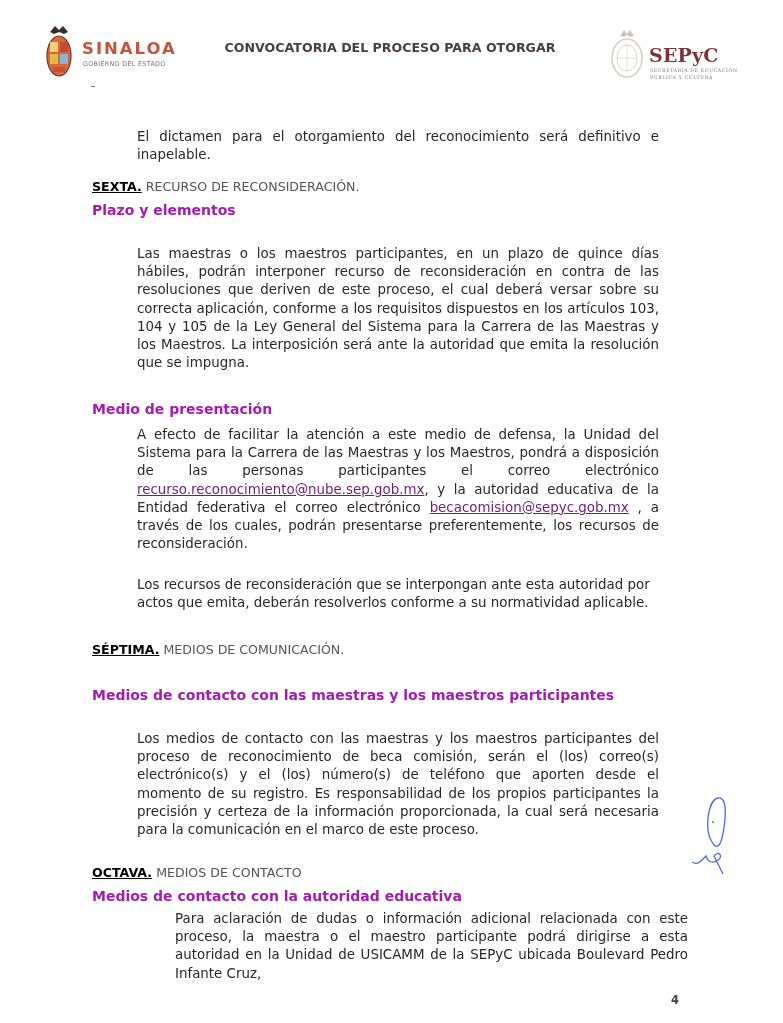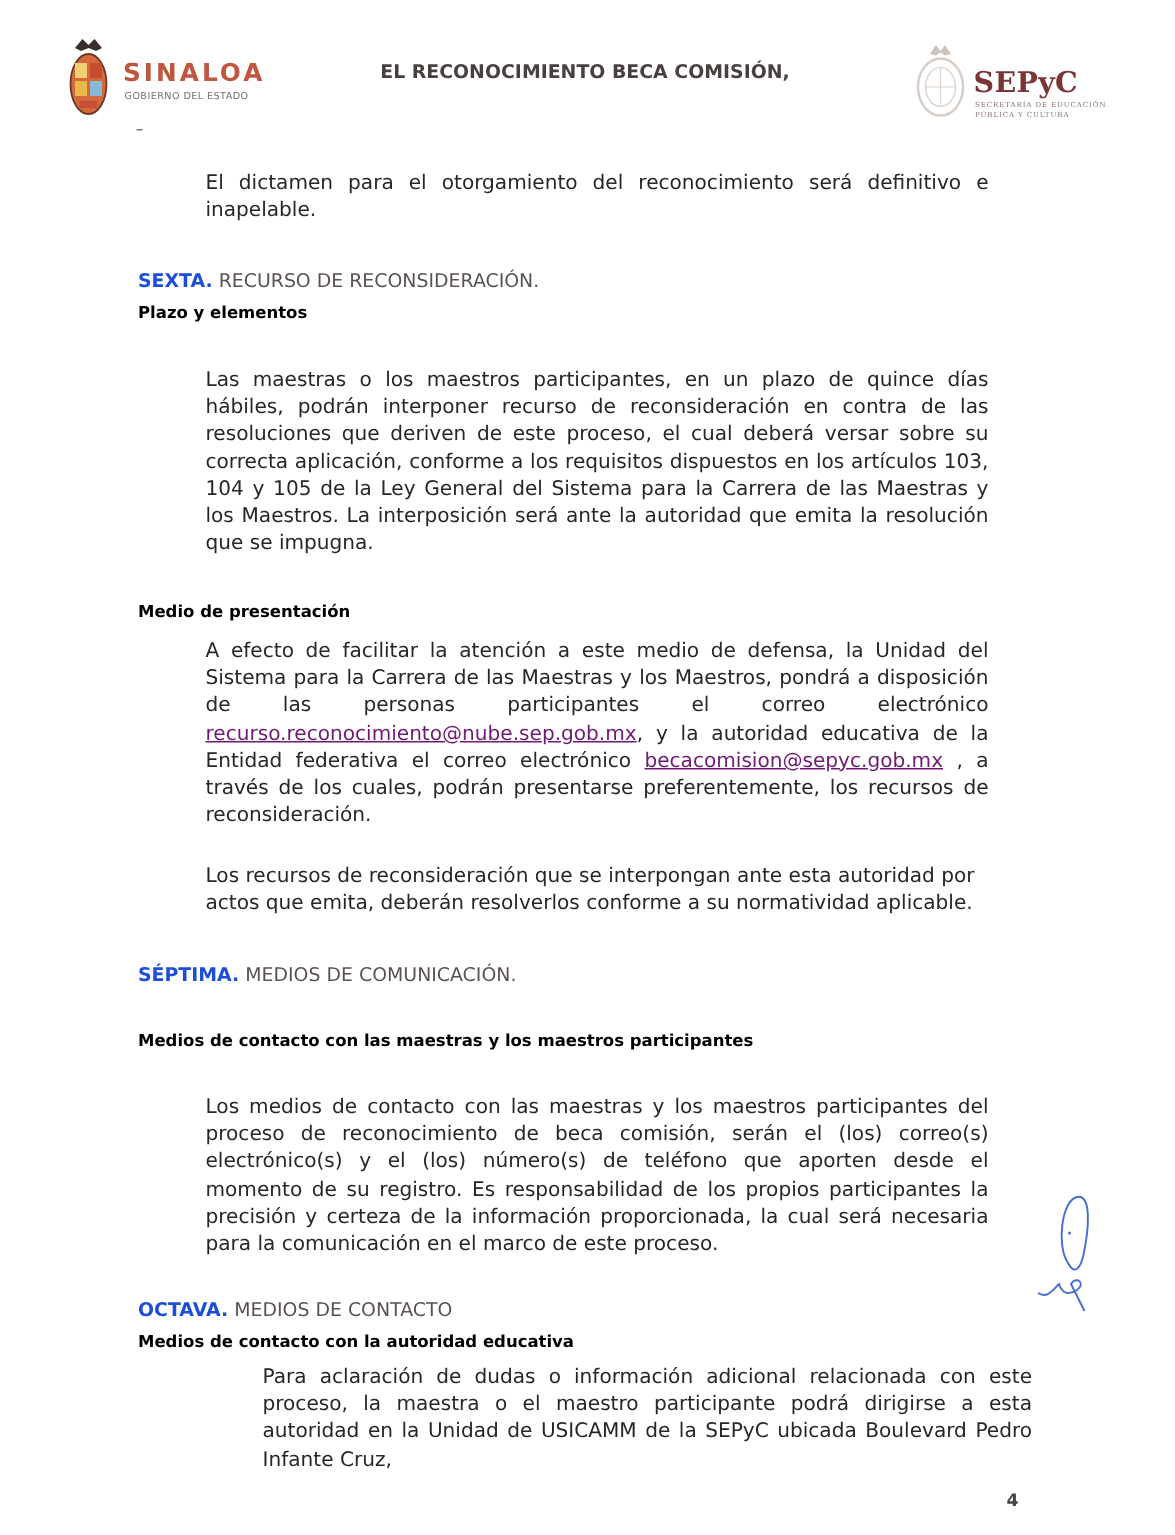--- a/index.html
+++ b/index.html
@@ -17,22 +17,22 @@
     .sepyc-seal { left: 608px; top: 28px; width: 38px; height: 52px; }
     .sepyc-name { left: 649px; top: 44px; font-family: "DejaVu Serif", serif; font-weight: bold;
                   font-size: 19px; color: #7a3536; letter-spacing: 0.2px; }
     .sepyc-sub { left: 650px; top: 68px; font-family: "DejaVu Serif", serif; font-size: 4.7px;
                  color: #8a7373; line-height: 6.5px; letter-spacing: 0.6px; }
 
     
     .para { font-size: 13.4px; line-height: 18.2px; color: #2b2626; text-align: justify; }
     .indent { left: 137px; width: 522px; }
     .section { left: 92px; font-size: 12.6px; color: #5a5252; }
-    .section b { color: #1d4ed8; font-weight: bold; }
-    .subhead { left: 92px; font-size: 11px; font-weight: bold; color: #000000; }
+    .section b { color: #000000; font-weight: bold; text-decoration: underline; }
+    .subhead { left: 92px; font-size: 14px; font-weight: bold; color: #a21caf; }
     .link { color: #701a75; text-decoration: underline; }
 
     .signature { left: 690px; top: 790px; width: 60px; height: 85px; }
     .page-num { left: 671px; top: 993px; font-size: 11.5px; font-weight: bold; color: #444; }
   </style>
 </head>
 <body>
 
 <div class="abs sinaloa-shield">
   <svg width="30" height="56" viewBox="0 0 30 56">
@@ -43,39 +43,39 @@
     <rect x="6" y="30" width="8" height="10" fill="#e8b848"></rect>
     <rect x="16" y="30" width="8" height="10" fill="#88b8d8"></rect>
     <rect x="9" y="43" width="12" height="5" fill="#c8503a"></rect>
   </svg>
 </div>
 <div class="abs sinaloa-name">SINALOA</div>
 <div class="abs sinaloa-sub">GOBIERNO DEL ESTADO</div>
 <div class="abs header-dot"></div>
 
 <div class="abs header-title">
-  <div>EL RECONOCIMIENTO BECA COMISIÓN,</div>
+  <div>CONVOCATORIA DEL PROCESO PARA OTORGAR</div>
 </div>
 
 <div class="abs sepyc-seal">
   <svg width="38" height="52" viewBox="0 0 38 52">
     <path d="M12 8 L16 2 L19 6 L22 2 L26 8 L22 9 L19 7 L16 9 Z" fill="#cfc4bd"></path>
     <ellipse cx="19" cy="30" rx="15" ry="19" fill="none" stroke="#d8cdc6" stroke-width="1.6"></ellipse>
     <ellipse cx="19" cy="30" rx="10" ry="13" fill="none" stroke="#e0d6d0" stroke-width="1"></ellipse>
     <line x1="9" y1="30" x2="29" y2="30" stroke="#e0d6d0" stroke-width="0.8"></line>
     <line x1="19" y1="17" x2="19" y2="43" stroke="#e0d6d0" stroke-width="0.8"></line>
   </svg>
 </div>
 <div class="abs sepyc-name">SEPyC</div>
 <div class="abs sepyc-sub">
   <div>SECRETARÍA DE EDUCACIÓN</div>
   <div>PÚBLICA Y CULTURA</div>
 </div>
 
-<div class="abs para indent" style="top:114px;">El dictamen para el otorgamiento del reconocimiento será definitivo e inapelable.</div>
+<div class="abs para indent" style="top:128px;">El dictamen para el otorgamiento del reconocimiento será definitivo e inapelable.</div>
 
 <div class="abs section" style="top:179px;">
   <b>SEXTA.</b>
   <span>RECURSO DE RECONSIDERACIÓN.</span>
 </div>
 <div class="abs subhead" style="top:202px;">Plazo y elementos</div>
 
 <div class="abs para indent" style="top:245px;">Las maestras o los maestros participantes, en un plazo de quince días hábiles, podrán interponer recurso de reconsideración en contra de las resoluciones que deriven de este proceso, el cual deberá versar sobre su correcta aplicación, conforme a los requisitos dispuestos en los artículos 103, 104 y 105 de la Ley General del Sistema para la Carrera de las Maestras y los Maestros. La interposición será ante la autoridad que emita la resolución que se impugna.</div>
 
 <div class="abs subhead" style="top:381px;margin-top:20px;">Medio de presentación</div>

